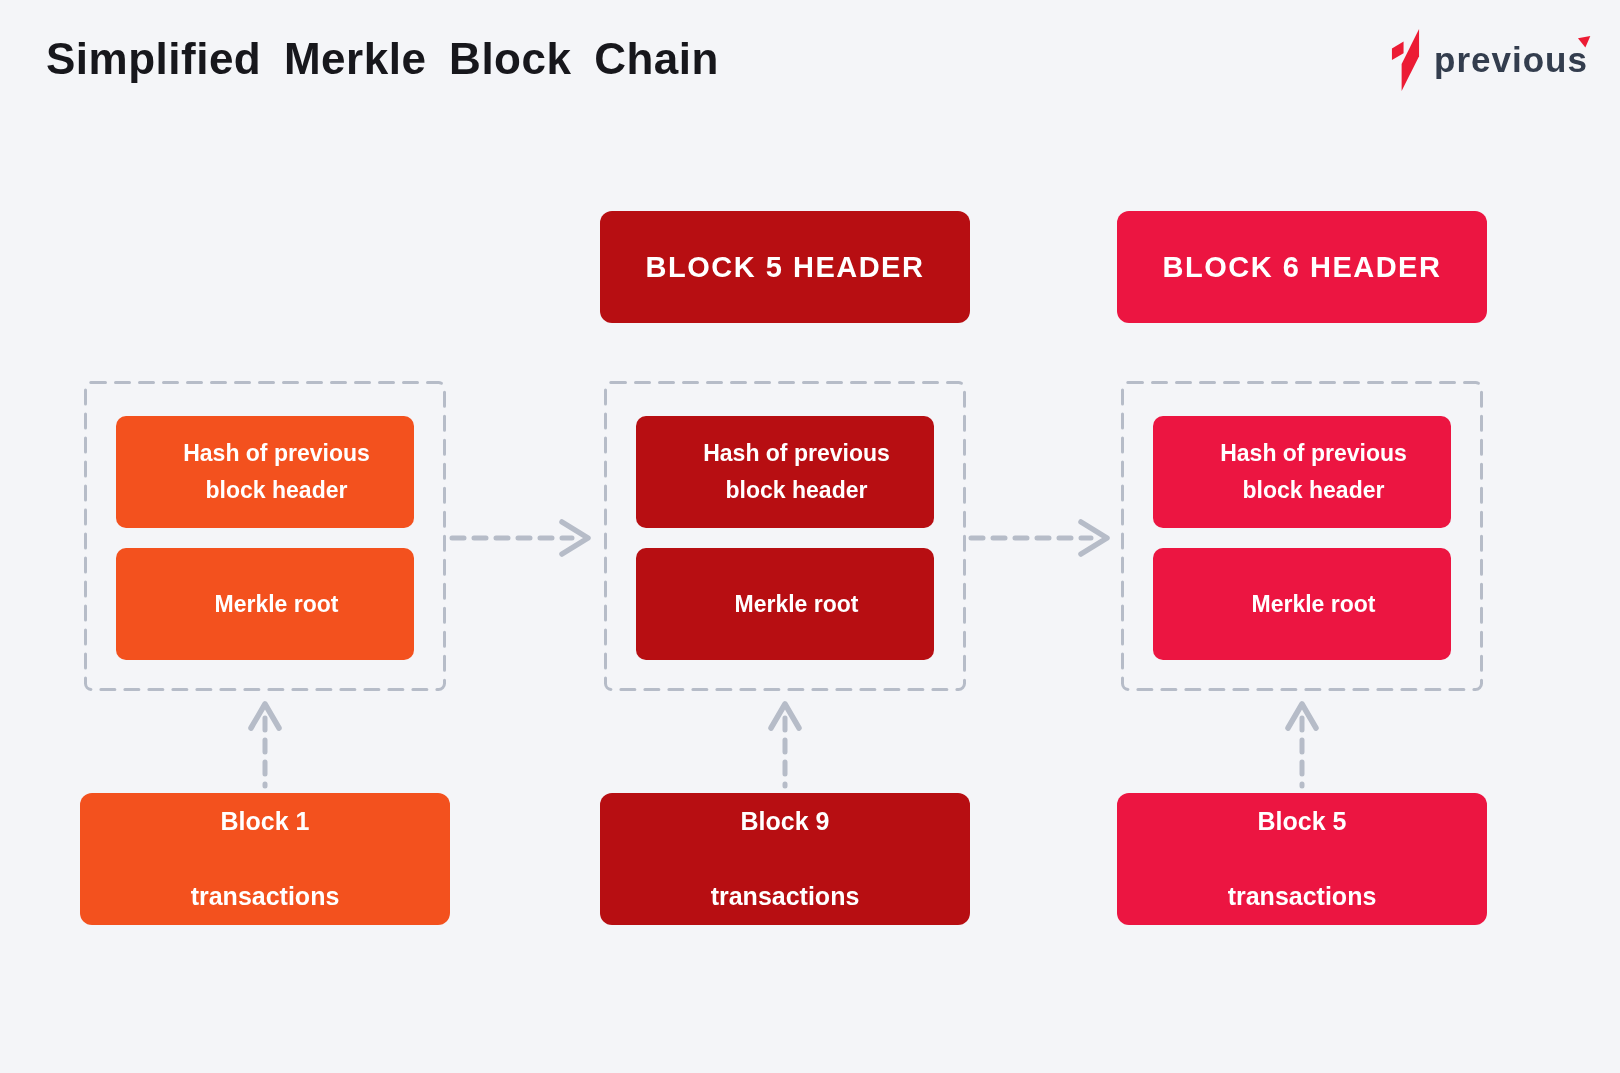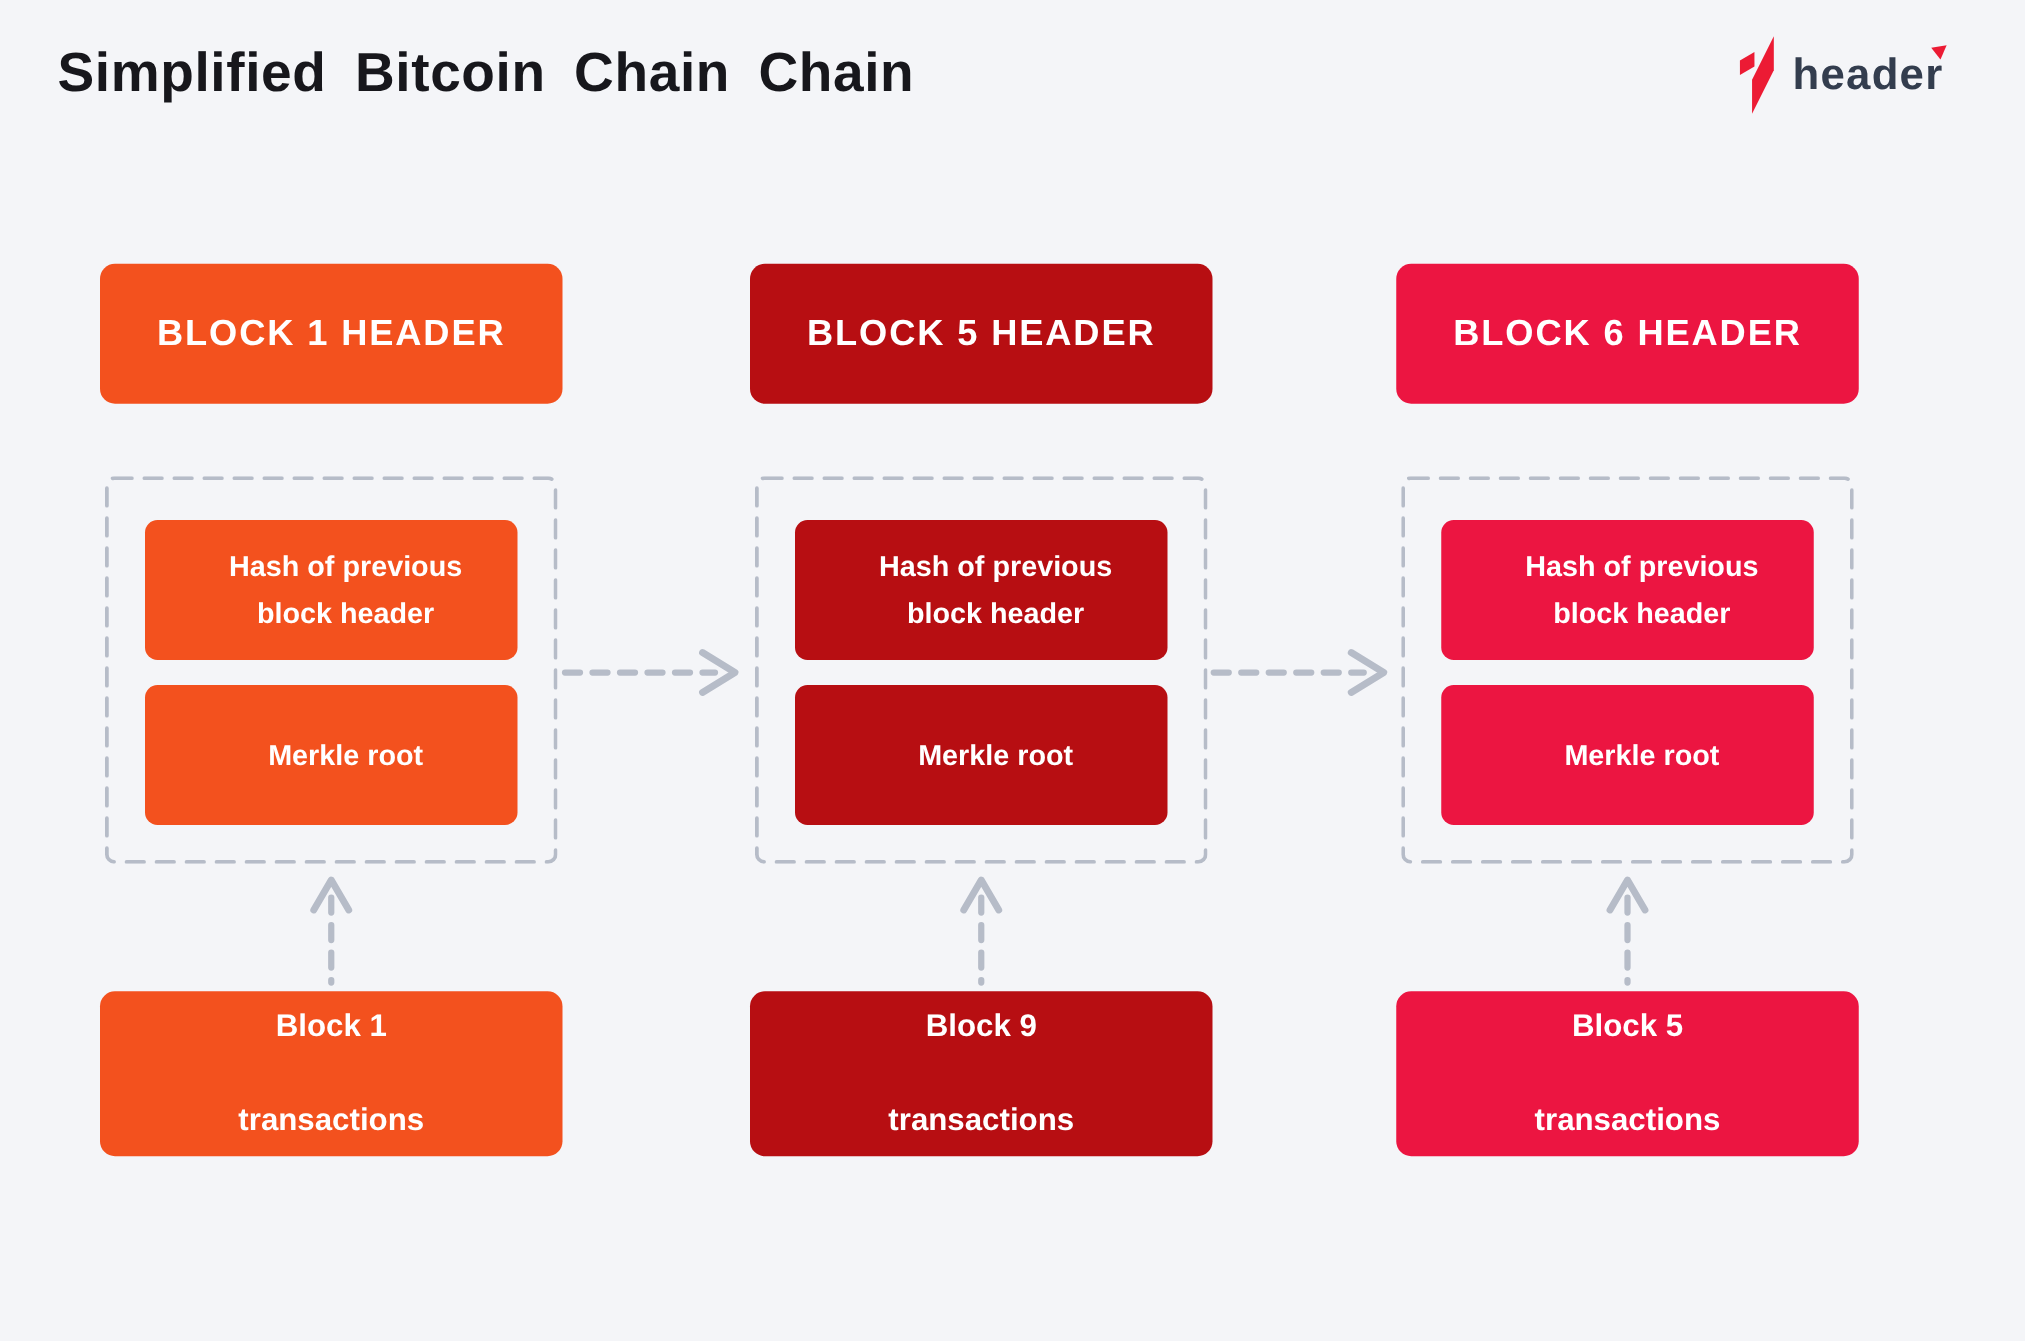--- a/index.html
+++ b/index.html
@@ -54,35 +54,34 @@
     display:flex; flex-direction:column; align-items:center; justify-content:center;
     color:#fff; font-size:25px; font-weight:600; line-height:39px; text-align:center;gap:36px;
   }
   .h-arrow{ position:absolute; top:512px; width:154px; height:52px; }
 </style>
 </head>
 <body>
 
 <div class="canvas">
 
-  <h1 class="title">Simplified Bitcoin Chain Chain</h1>
+  <h1 class="title">Simplified Merkle Block Chain</h1>
 
   <div class="logo">
     <svg class="logo-mark" viewBox="0 0 32 64" aria-hidden="true">
       <polygon points="30,0 30,28 12,64 12,36"></polygon>
       <polygon points="2,20 14,13 14,25 2,32"></polygon>
     </svg>
     <span class="logo-text-wrap">
-      <span class="logo-text">header</span>
+      <span class="logo-text">previous</span>
       <span class="logo-accent"></span>
     </span>
   </div>
 
   <section class="column" style="left:80px">
-    <div class="hdr" style="background-color: rgb(243, 81, 30);">BLOCK 1 HEADER</div>
     <div class="dashed">
       <svg class="dash-rect" viewBox="0 0 362 310" preserveAspectRatio="none" aria-hidden="true">
         <rect x="1.5" y="1.5" width="359" height="307" rx="6"></rect>
       </svg>
       <div class="inner box-hash" style="background-color: rgb(243, 81, 30);">
         <span>Hash of previous</span>
         <span>block header</span>
       </div>
       <div class="inner box-merkle" style="background-color: rgb(243, 81, 30);">Merkle root</div>
     </div>

